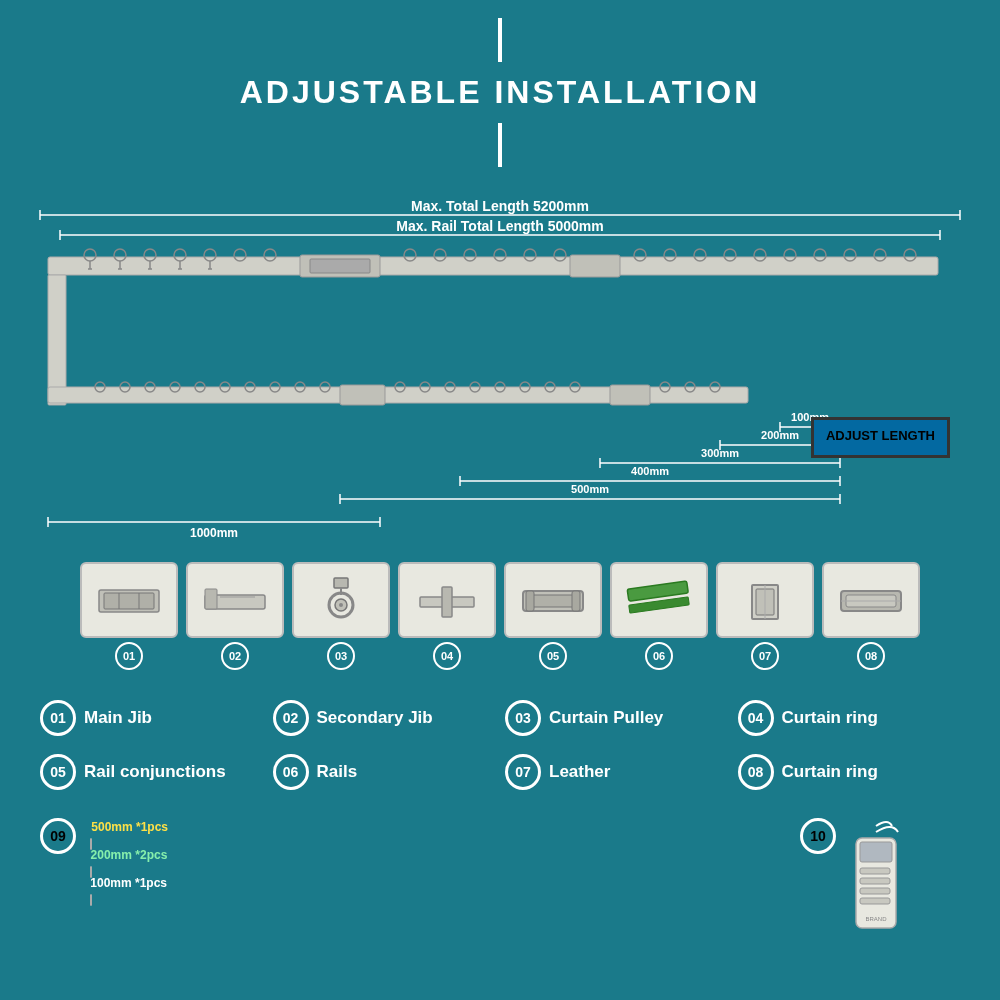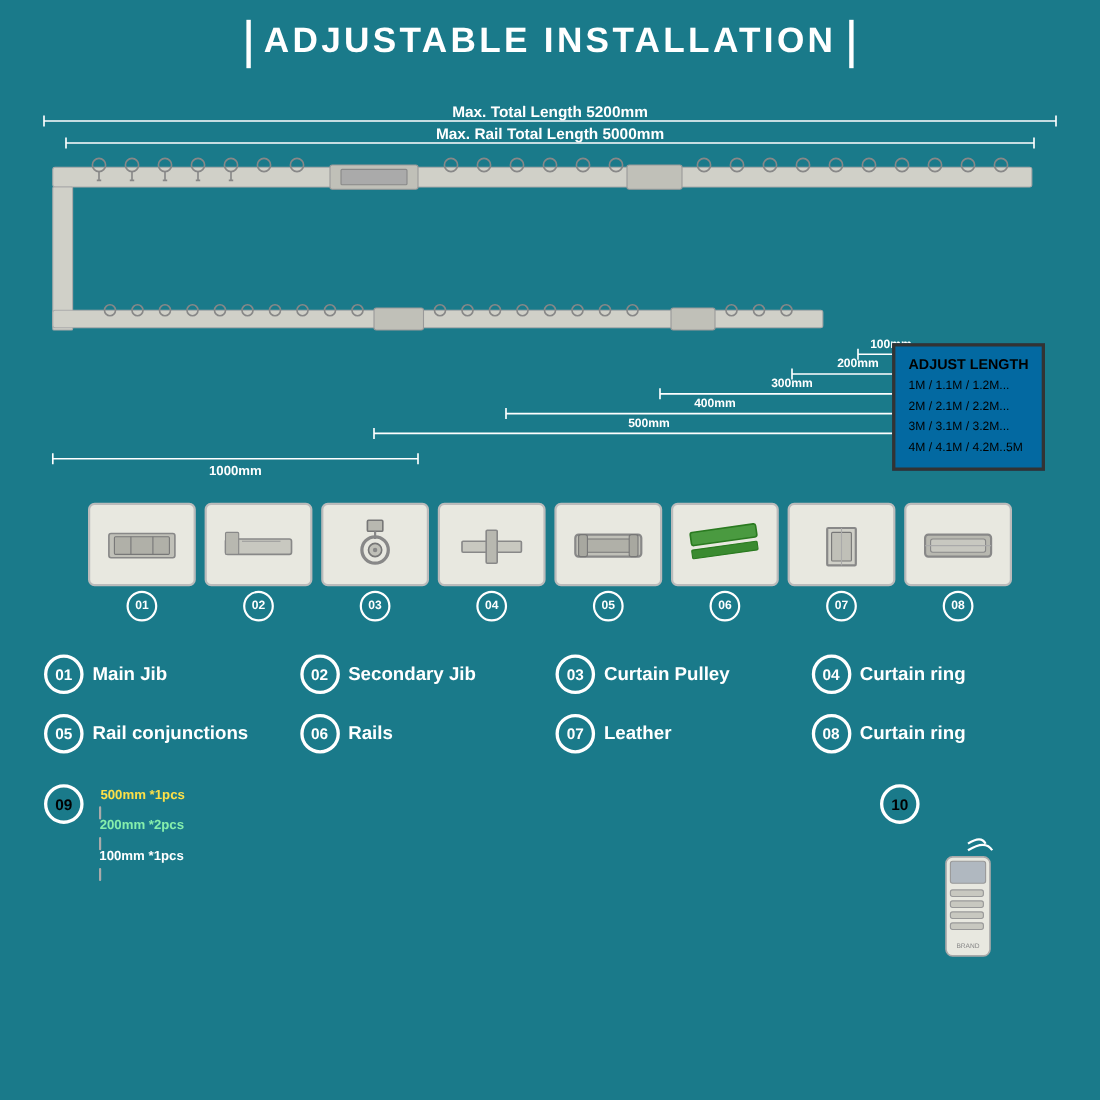--- a/index.html
+++ b/index.html
@@ -8,23 +8,25 @@
       height: 1000px;
       background-color: #1a7a8a;
       font-family: Arial, sans-serif;
       overflow: hidden;
       position: relative;
     }
 
     
     .title-bar {
       display: flex;
+      align-items: center;
       justify-content: center;
       padding: 18px 0 10px 0;
       gap: 12px;
+      flex-direction: column;
     }
     .title-bar .bar {
       width: 4px;
       height: 44px;
       background: white;
     }
     .title-bar h1 {
       font-size: 32px;
       font-weight: 900;
       color: white;
@@ -202,26 +204,20 @@
 
     <text x="570" y="316" fill="white" font-size="11" font-weight="bold" text-anchor="middle">500mm</text>
 
     <text x="194" y="360" fill="white" font-size="12" font-weight="bold" text-anchor="middle">1000mm</text>
 
   </svg>
 
   
   <div style="position:absolute; top:240px; right:30px; background:#0369a1; border:3px solid #333; padding:8px 12px; z-index:10;">
     <div style="font-size:13px; font-weight:900; margin-bottom:4px;">ADJUST LENGTH</div>
-    <div id="adjust-lines" style="font-size:11px; line-height:1.7;">
-        <div>1M / 1.1M / 1.2M...</div>
-        <div>2M / 2.1M / 2.2M...</div>
-        <div>3M / 3.1M / 3.2M...</div>
-        <div>4M / 4.1M / 4.2M..5M</div>
-      </div>
   </div>
 </div>
 
 <div style="display:flex; justify-content:center; gap:8px; padding:0 20px; margin-top:5px;">
 
   <div style="display:flex;flex-direction:column;align-items:center;">
     <div style="background:#e8e8e0;border:2px solid #bbb;border-radius:6px;width:98px;height:76px;display:flex;align-items:center;justify-content:center;">
       <svg width="70" height="50">
         <rect x="5" y="15" width="60" height="22" rx="2" fill="#c0c0b8" stroke="#888" stroke-width="1.5"></rect>
         <rect x="10" y="18" width="50" height="16" rx="1" fill="#b0b0a8" stroke="#777" stroke-width="1"></rect>
@@ -367,21 +363,21 @@
         <span style="position:absolute;left:30%;top:-18px;color:#86efac;font-size:12px;font-weight:bold;white-space:nowrap;">200mm *2pcs</span>
       </div>
 
       <div style="position:absolute;top:84px;left:0;">
         <div style="height:12px;background:#d0d0c8;border:1px solid #aaa;border-radius:2px;width:14%;"></div>
         <span style="position:absolute;left:16%;top:-18px;color:white;font-size:12px;font-weight:bold;white-space:nowrap;">100mm *1pcs</span>
       </div>
     </div>
   </div>
 
-  <div style="display:flex;flex-direction:column;align-items:center;width:160px;padding-top:8px;">
+  <div style="display:flex;flex-direction:row;align-items:center;width:160px;padding-top:8px;">
     <div style="display:flex;align-items:center;gap:10px;margin-bottom:10px;align-self:flex-start;">
       <div class="circle-num" style="font-size:14px;">10</div>
     </div>
 
     <svg width="80" height="120">
 
       <path d="M 40 8 Q 52 0 56 8" fill="none" stroke="white" stroke-width="2"></path>
       <path d="M 40 14 Q 56 4 62 14" fill="none" stroke="white" stroke-width="2"></path>
 
       <rect x="20" y="20" width="40" height="90" rx="6" fill="#e8e8e0" stroke="#aaa" stroke-width="1.5"></rect>

